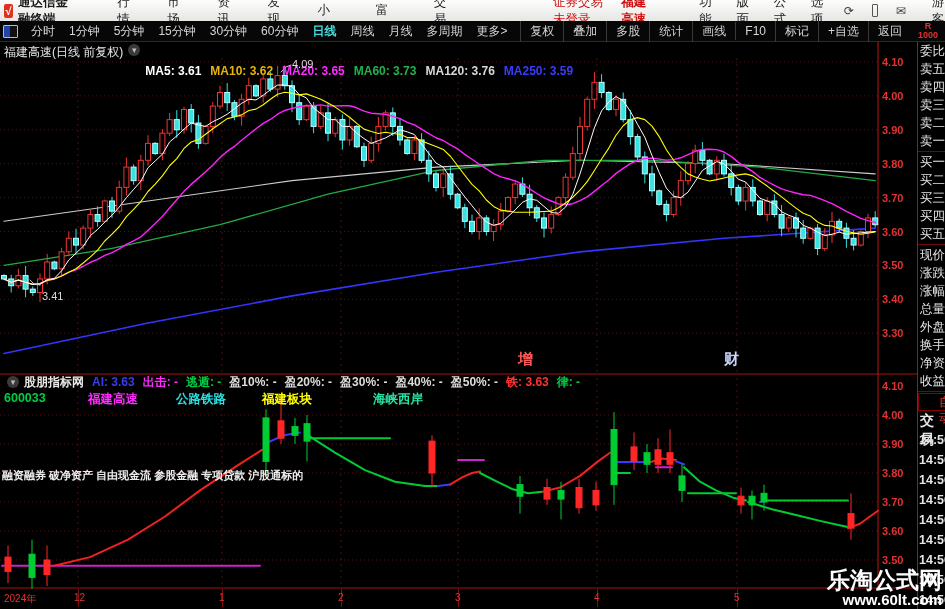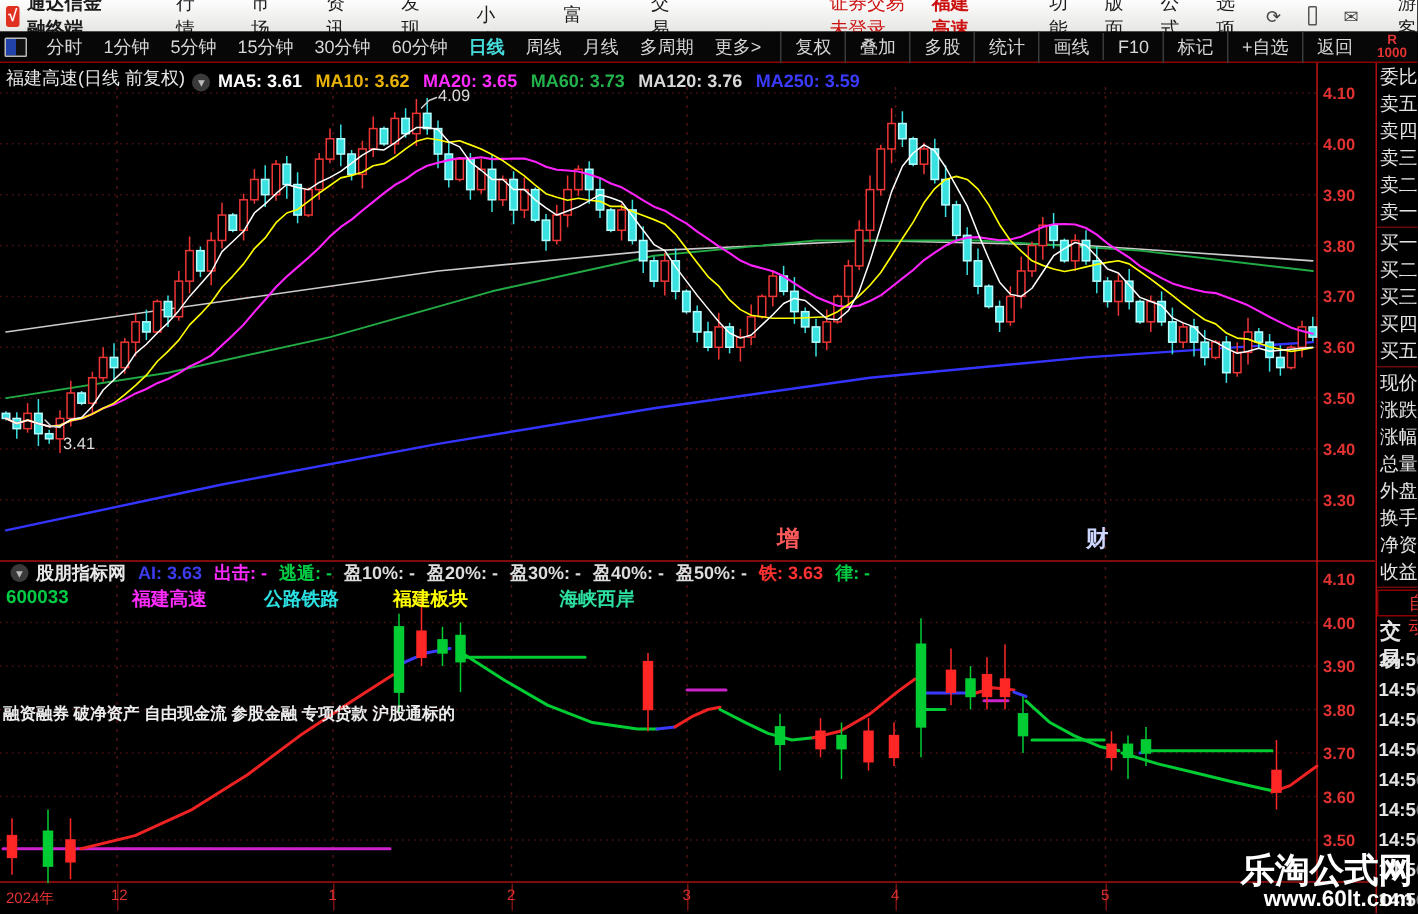--- a/index.html
+++ b/index.html
@@ -24,24 +24,24 @@
   .toolbar{position:absolute;left:0;top:21px;width:945px;height:20px;background:#070707;
     border-bottom:1px solid #8b0000;display:flex;align-items:center;font-size:12px;color:#d6d6d6;}
   .tb-icon{width:13px;height:11px;border:1px solid #bbb;background:linear-gradient(90deg,#2244aa 50%,#111 50%);
     margin:0 6px 0 3px;border-radius:1px;}
   .period{padding:0 7px;cursor:default;}
   .period.active{color:#46dcdc;font-weight:bold;}
   .tb-right{margin-left:auto;display:flex;align-items:center;}
   .tb-btn{padding:2px 9px;border-left:1px solid #3a3a3a;cursor:default;}
   .tb-corner{width:34px;text-align:center;color:#e23232;font-size:9px;line-height:9px;font-weight:bold;}
   
-  .chart-title-row{position:absolute;left:4px;top:44px;font-size:12px;color:#e8e8e8;display:flex;align-items:flex-end;z-index:5;}
+  .chart-title-row{position:absolute;left:4px;top:44px;font-size:12px;color:#e8e8e8;display:flex;align-items:flex-start;z-index:5;}
   .drop-circle{display:inline-block;width:12px;height:12px;border-radius:50%;background:#3a3a3a;color:#bbb;
     font-size:9px;line-height:12px;text-align:center;margin:0 5px;}
-  .ma-label{margin-right:9px;font-weight:bold;}
+  .ma-label{margin-right:9px;font-weight:bold;margin-top:20px;}
   .annot{position:absolute;font-size:11px;color:#dcdcdc;z-index:6;}
   .wm-zeng{position:absolute;left:518px;top:350px;font-size:15px;font-weight:bold;color:#ff5a5a;z-index:6;}
   .wm-cai{position:absolute;left:724px;top:350px;font-size:15px;font-weight:bold;color:#ccd6ff;z-index:6;}
   .ind-header{position:absolute;left:2px;top:375px;height:14px;font-size:12px;display:flex;align-items:center;z-index:6;white-space:nowrap;}
   .ind-seg{margin-right:8px;font-weight:bold;}
   .sector-row{position:absolute;left:0;top:391px;height:14px;font-size:12.5px;z-index:6;width:880px;}
   .sector-item{position:absolute;top:0;font-weight:bold;}
   .tags-row{position:absolute;left:2px;top:468px;font-size:11px;color:#ececec;z-index:6;font-weight:bold;}
   
   .xaxis{position:absolute;left:0;top:589px;width:917px;height:20px;background:#000;z-index:4;}

